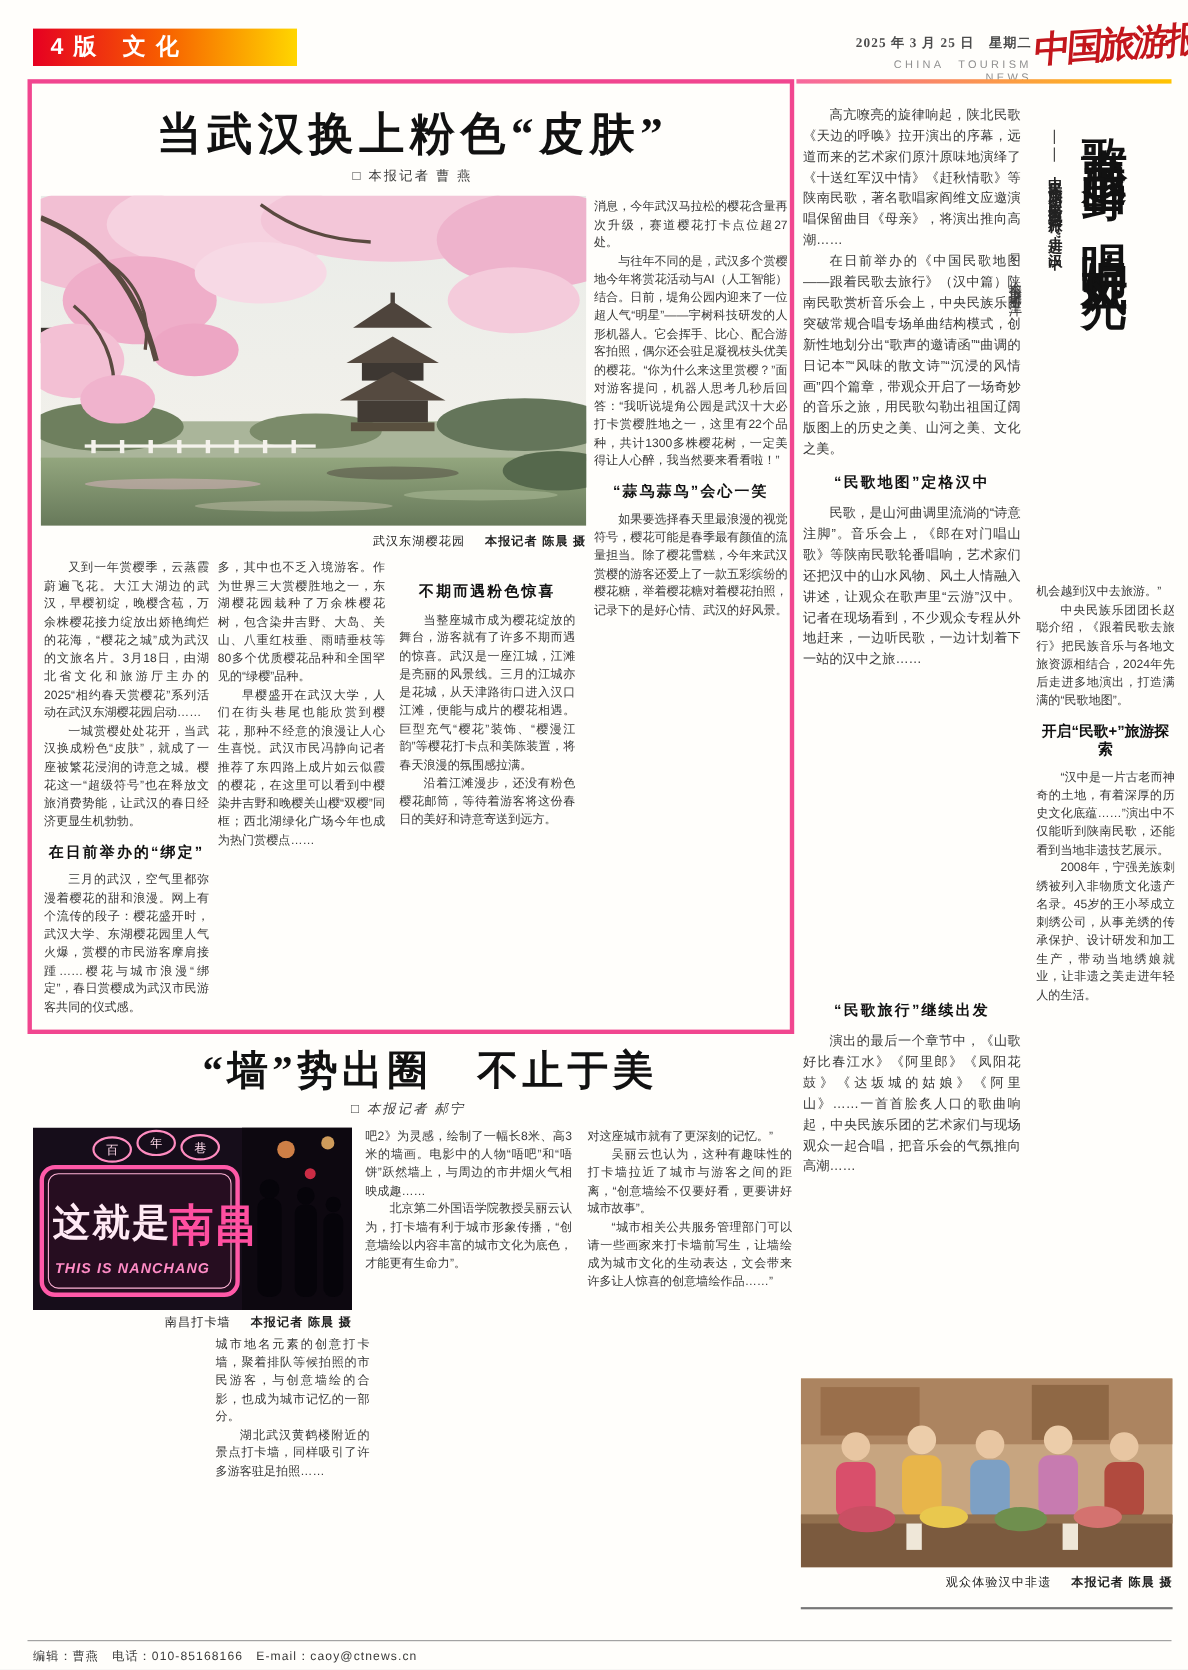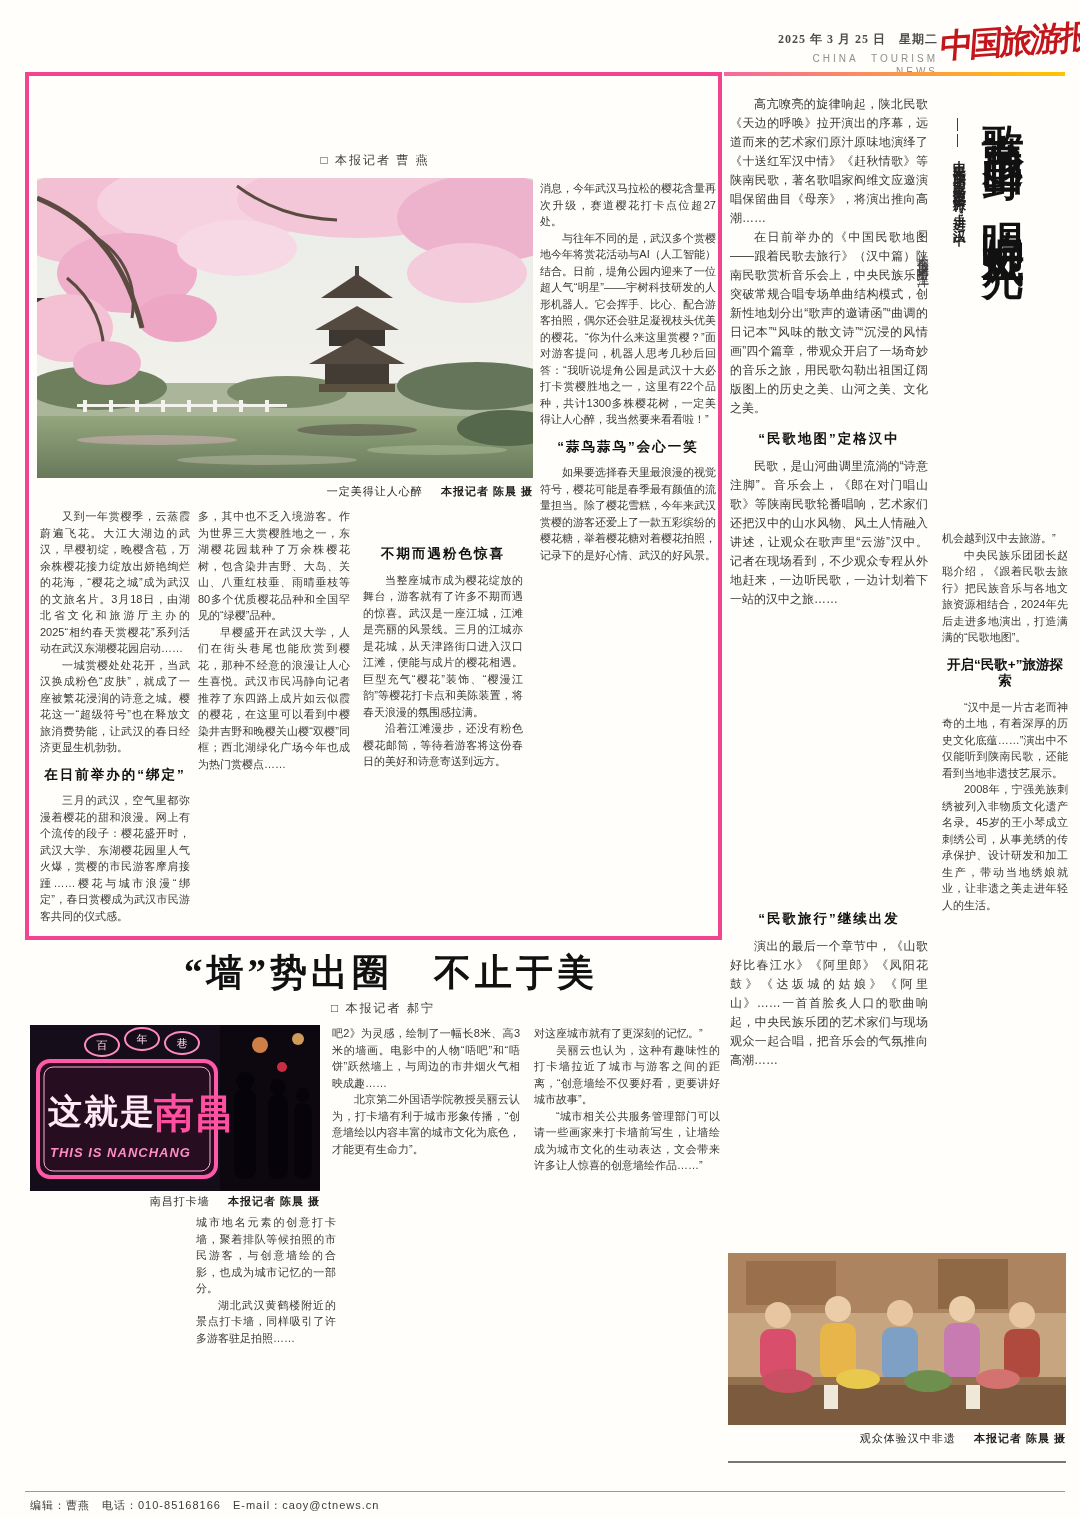--- a/index.html
+++ b/index.html
@@ -54,41 +54,43 @@
   .vt-main { font-size:42px; font-weight:900; color:#111; letter-spacing:9px;
     line-height:1; }
   .vt-sub { font-size:13px; font-weight:bold; color:#222; letter-spacing:3px;
     margin-left:4px; margin-right:14px; padding-top:26px; }
   .vbyline { left:914px; top:226px; height:180px; writing-mode:vertical-rl;
     font-size:12px; color:#3c3c3c; letter-spacing:2px; }
 
   
   .bottom-headline { left:46px; top:948px; width:690px; text-align:center;
     font-size:37px; font-weight:900; letter-spacing:4px; color:#111; }
-  .bottom-byline { left:38px; top:1000px; width:690px; }
+  .bottom-byline { left:26px; top:1000px; width:690px;font-style:italic; }
 
   .rule { background:#777; }
   .footer-rule { left:25px; top:1491px; width:1040px; height:1px; background:#9a9a9a; }
   .footer-text { left:30px; top:1498px; font-size:11px; color:#3a3a3a; letter-spacing:1px; }
 
   svg text { font-family:"Liberation Sans","DejaVu Sans",sans-serif; }
 </style>
 </head>
 <body>
 
 <div id="page">
 
+  <div class="abs badge">4版 文化</div>
   <div class="abs hdr-meta">
     <div class="hdr-date">2025 年 3 月 25 日　星期二</div>
     <div class="hdr-en">CHINA　TOURISM　NEWS</div>
   </div>
   <div class="abs logo serif">中国旅游报</div>
   <div class="abs hdr-rule-right"></div>
 
   <div class="abs main-box"></div>
+  <div class="abs main-headline serif">当武汉换上粉色“皮肤”</div>
   <div class="abs byline main-byline">□ 本报记者 曹 燕</div>
 
   <div class="abs" style="left:37px; top:178px; width:496px; height:300px;">
     <svg width="496" height="300" viewBox="0 0 496 300">
       <defs>
         <linearGradient id="sky" x1="0" y1="0" x2="0" y2="1">
           <stop offset="0" stop-color="#e9ece8"></stop>
             <stop offset="1" stop-color="#f5f2ec"></stop>
         </linearGradient>
         <linearGradient id="pond" x1="0" y1="0" x2="0" y2="1">
@@ -148,36 +150,36 @@
 
       <rect y="238" width="496" height="62" fill="url(#pond)"></rect>
       <ellipse cx="320" cy="252" rx="60" ry="6" fill="#4e463e" opacity="0.5"></ellipse>
       <ellipse cx="120" cy="262" rx="80" ry="5" fill="#e9b9cd" opacity="0.45"></ellipse>
       <ellipse cx="400" cy="272" rx="70" ry="5" fill="#a9b795" opacity="0.6"></ellipse>
       <ellipse cx="230" cy="282" rx="90" ry="5" fill="#dfd3c2" opacity="0.35"></ellipse>
       <ellipse cx="470" cy="250" rx="50" ry="18" fill="#55684c"></ellipse>
     </svg>
   </div>
   <div class="abs cap" style="left:37px; top:484px; width:496px;">
-    <span>一定美得让人心醉</span>
+    <span>武汉东湖樱花园</span>
     <span class="credit">本报记者 陈晨 摄</span>
   </div>
 
   <div class="abs bodycol" style="left:40px; top:508px; width:150px; height:424px;">
     <p>又到一年赏樱季，云蒸霞蔚遍飞花。大江大湖边的武汉，早樱初绽，晚樱含苞，万余株樱花接力绽放出娇艳绚烂的花海，“樱花之城”成为武汉的文旅名片。3月18日，由湖北省文化和旅游厅主办的2025“相约春天赏樱花”系列活动在武汉东湖樱花园启动……</p>
     <p>一城赏樱处处花开，当武汉换成粉色“皮肤”，就成了一座被繁花浸润的诗意之城。樱花这一“超级符号”也在释放文旅消费势能，让武汉的春日经济更显生机勃勃。</p>
     <span class="sub">在日前举办的“绑定”</span>
     <p>三月的武汉，空气里都弥漫着樱花的甜和浪漫。网上有个流传的段子：樱花盛开时，武汉大学、东湖樱花园里人气火爆，赏樱的市民游客摩肩接踵……樱花与城市浪漫“绑定”，春日赏樱成为武汉市民游客共同的仪式感。</p>
   </div>
   <div class="abs bodycol" style="left:198px; top:508px; width:152px; height:424px;">
     <p class="noindent">多，其中也不乏入境游客。作为世界三大赏樱胜地之一，东湖樱花园栽种了万余株樱花树，包含染井吉野、大岛、关山、八重红枝垂、雨晴垂枝等80多个优质樱花品种和全国罕见的“绿樱”品种。</p>
     <p>早樱盛开在武汉大学，人们在街头巷尾也能欣赏到樱花，那种不经意的浪漫让人心生喜悦。武汉市民冯静向记者推荐了东四路上成片如云似霞的樱花，在这里可以看到中樱染井吉野和晚樱关山樱“双樱”同框；西北湖绿化广场今年也成为热门赏樱点……</p>
   </div>
   <div class="abs bodycol" style="left:363px; top:530px; width:160px; height:402px;">
-    <span class="sub" style="margin-top:16px;">不期而遇粉色惊喜</span>
+    <span class="sub" style="margin-top:0;">不期而遇粉色惊喜</span>
     <p>当整座城市成为樱花绽放的舞台，游客就有了许多不期而遇的惊喜。武汉是一座江城，江滩是亮丽的风景线。三月的江城亦是花城，从天津路街口进入汉口江滩，便能与成片的樱花相遇。巨型充气“樱花”装饰、“樱漫江韵”等樱花打卡点和美陈装置，将春天浪漫的氛围感拉满。</p>
     <p>沿着江滩漫步，还没有粉色樱花邮筒，等待着游客将这份春日的美好和诗意寄送到远方。</p>
   </div>
   <div class="abs bodycol" style="left:540px; top:180px; width:176px; height:752px;">
     <p class="noindent">消息，今年武汉马拉松的樱花含量再次升级，赛道樱花打卡点位超27处。</p>
     <p>与往年不同的是，武汉多个赏樱地今年将赏花活动与AI（人工智能）结合。日前，堤角公园内迎来了一位超人气“明星”——宇树科技研发的人形机器人。它会挥手、比心、配合游客拍照，偶尔还会驻足凝视枝头优美的樱花。“你为什么来这里赏樱？”面对游客提问，机器人思考几秒后回答：“我听说堤角公园是武汉十大必打卡赏樱胜地之一，这里有22个品种，共计1300多株樱花树，一定美得让人心醉，我当然要来看看啦！”</p>
     <span class="sub">“蒜鸟蒜鸟”会心一笑</span>
     <p>如果要选择春天里最浪漫的视觉符号，樱花可能是春季最有颜值的流量担当。除了樱花雪糕，今年来武汉赏樱的游客还爱上了一款五彩缤纷的樱花糖，举着樱花糖对着樱花拍照，记录下的是好心情、武汉的好风景。</p>
   </div>
 

